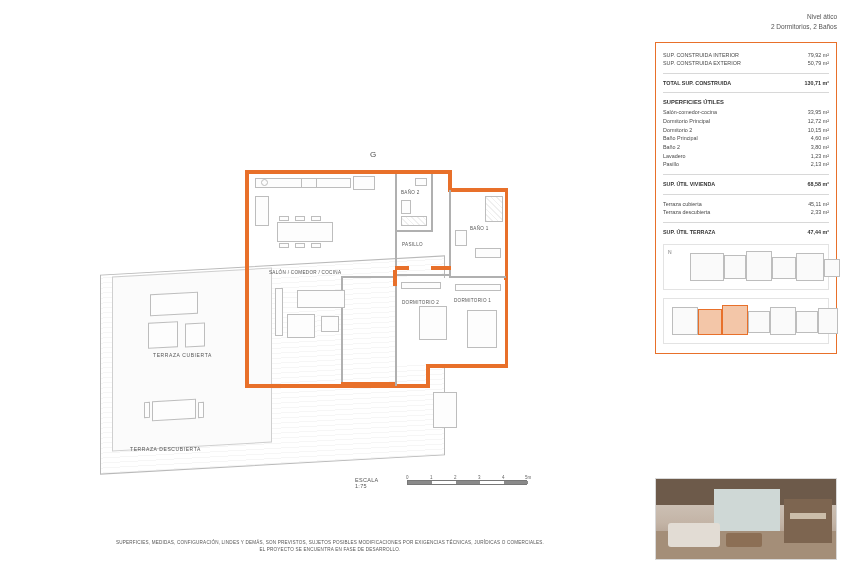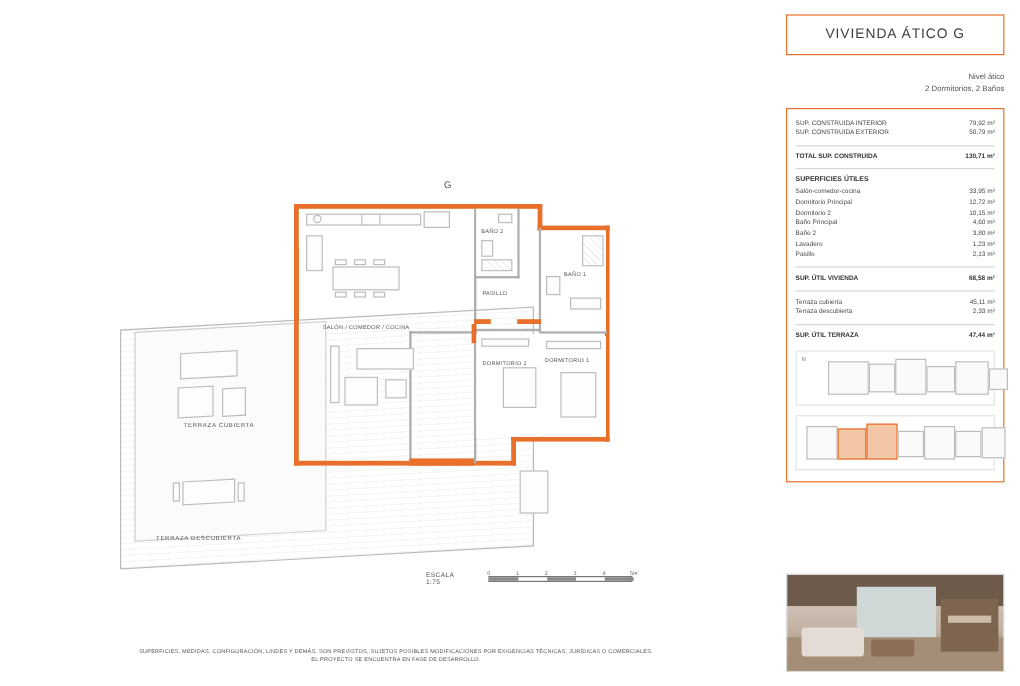--- a/index.html
+++ b/index.html
@@ -224,23 +224,20 @@
   </div>
 </div>
 
 <div id="footnote">
   <div>SUPERFICIES, MEDIDAS, CONFIGURACIÓN, LINDES Y DEMÁS, SON PREVISTOS, SUJETOS POSIBLES MODIFICACIONES POR EXIGENCIAS TÉCNICAS, JURÍDICAS O COMERCIALES.</div>
   <div>EL PROYECTO SE ENCUENTRA EN FASE DE DESARROLLO.</div>
 </div>
 
 <div id="right">
 
-  <div class="title-box">
-    <div class="t">VIVIENDA ÁTICO G</div>
-  </div>
 
   <div class="sub-right">
     <div>Nivel ático</div>
     <div>2 Dormitorios, 2 Baños</div>
   </div>
 
   <div class="info-box">
 
     <div class="row">
       <span>SUP. CONSTRUIDA INTERIOR</span>

